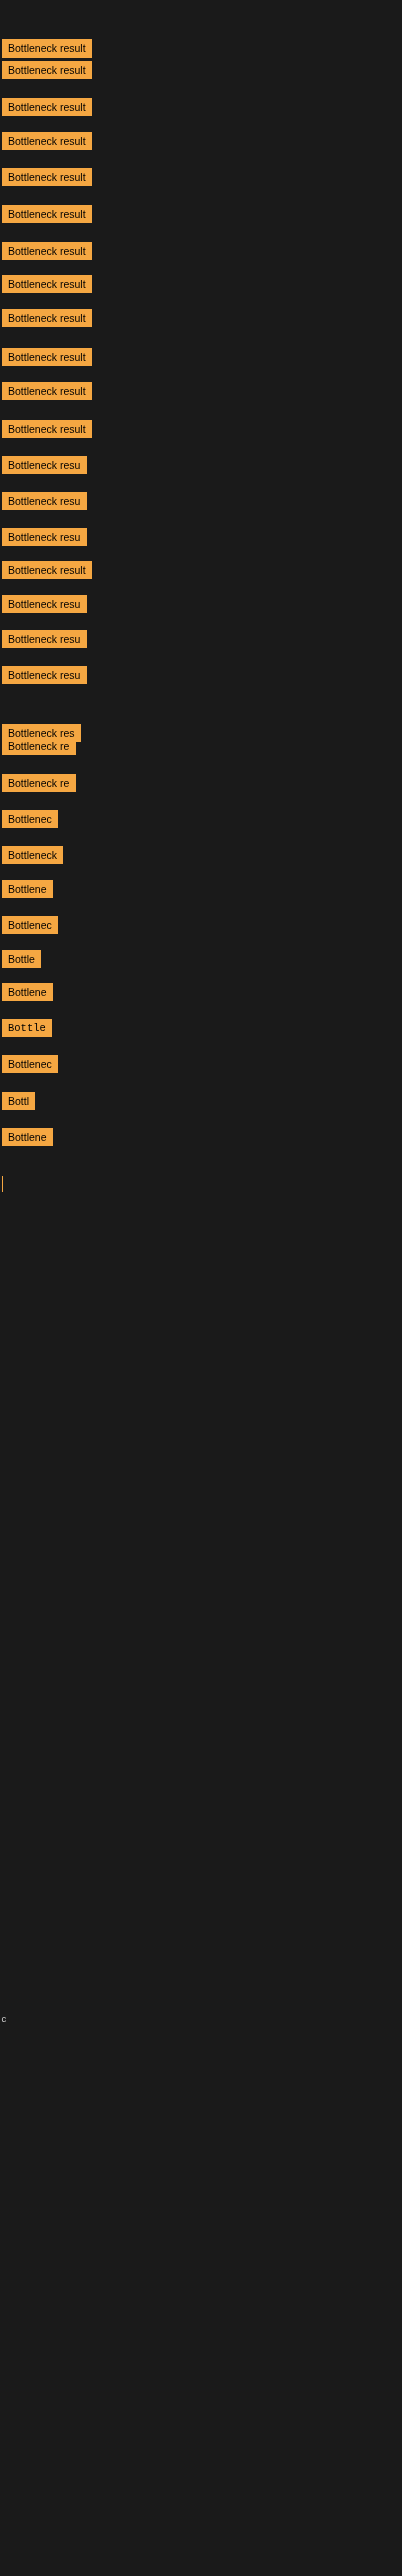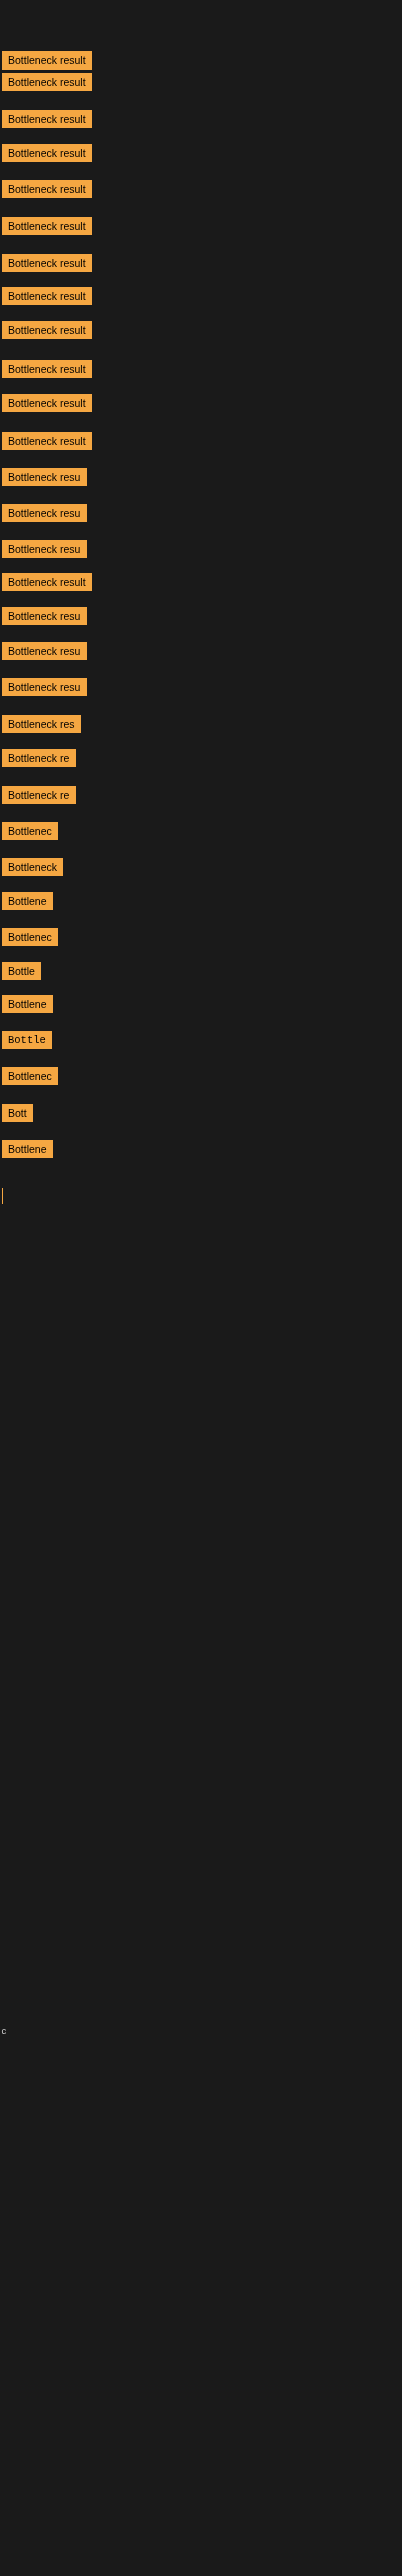--- a/index.html
+++ b/index.html
@@ -53,49 +53,49 @@
       left: 1.6px;
       color: #cccccc;
       font-size: 9.7px;
     }
   </style>
 </head>
 <body>
 
 <div class="site-title"></div>
 
-<div id="items-container" style="position: relative; width: 344px; height: 2544px; top: 16px;">
+<div id="items-container" style="position: relative; width: 344px; height: 2544px; top: 4px;">
 <div class="bottleneck-item" style="top: 22.5px;"><span class="bottleneck-badge" style="max-width: 117px;">Bottleneck result</span></div>
     <div class="bottleneck-item" style="top: 44px;"><span class="bottleneck-badge" style="max-width: 117px;">Bottleneck result</span></div>
     <div class="bottleneck-item" style="top: 81px;"><span class="bottleneck-badge" style="max-width: 117px;">Bottleneck result</span></div>
     <div class="bottleneck-item" style="top: 115px;"><span class="bottleneck-badge" style="max-width: 121px;">Bottleneck result</span></div>
     <div class="bottleneck-item" style="top: 151px;"><span class="bottleneck-badge" style="max-width: 121px;">Bottleneck result</span></div>
     <div class="bottleneck-item" style="top: 188px;"><span class="bottleneck-badge" style="max-width: 119px;">Bottleneck result</span></div>
     <div class="bottleneck-item" style="top: 225px;"><span class="bottleneck-badge" style="max-width: 119px;">Bottleneck result</span></div>
     <div class="bottleneck-item" style="top: 258px;"><span class="bottleneck-badge" style="max-width: 118px;">Bottleneck result</span></div>
     <div class="bottleneck-item" style="top: 292px;"><span class="bottleneck-badge" style="max-width: 118px;">Bottleneck result</span></div>
     <div class="bottleneck-item" style="top: 331px;"><span class="bottleneck-badge" style="max-width: 118px;">Bottleneck result</span></div>
     <div class="bottleneck-item" style="top: 365px;"><span class="bottleneck-badge" style="max-width: 117px;">Bottleneck result</span></div>
     <div class="bottleneck-item" style="top: 403px;"><span class="bottleneck-badge" style="max-width: 117px;">Bottleneck result</span></div>
     <div class="bottleneck-item" style="top: 439px;"><span class="bottleneck-badge" style="max-width: 115px;">Bottleneck resu</span></div>
     <div class="bottleneck-item" style="top: 475px;"><span class="bottleneck-badge" style="max-width: 115px;">Bottleneck resu</span></div>
     <div class="bottleneck-item" style="top: 511px;"><span class="bottleneck-badge" style="max-width: 114px;">Bottleneck resu</span></div>
     <div class="bottleneck-item" style="top: 544px;"><span class="bottleneck-badge" style="max-width: 118px;">Bottleneck result</span></div>
     <div class="bottleneck-item" style="top: 578px;"><span class="bottleneck-badge" style="max-width: 113px;">Bottleneck resu</span></div>
     <div class="bottleneck-item" style="top: 613px;"><span class="bottleneck-badge" style="max-width: 115px;">Bottleneck resu</span></div>
     <div class="bottleneck-item" style="top: 649px;"><span class="bottleneck-badge" style="max-width: 111px;">Bottleneck resu</span></div>
-    <div class="bottleneck-item" style="top: 686px;"><span class="bottleneck-badge" style="max-width: 106px;">Bottleneck res</span></div>
+    <div class="bottleneck-item" style="top: 686px;"><span class="bottleneck-badge" style="max-width: 106px; margin-top: 21px;">Bottleneck res</span></div>
     <div class="bottleneck-item" style="top: 720px;"><span class="bottleneck-badge" style="max-width: 103px;">Bottleneck re</span></div>
     <div class="bottleneck-item" style="top: 757px;"><span class="bottleneck-badge" style="max-width: 98px;">Bottleneck re</span></div>
     <div class="bottleneck-item" style="top: 793px;"><span class="bottleneck-badge" style="max-width: 74px;">Bottlenec</span></div>
     <div class="bottleneck-item" style="top: 829px;"><span class="bottleneck-badge" style="max-width: 85px;">Bottleneck </span></div>
     <div class="bottleneck-item" style="top: 863px;"><span class="bottleneck-badge" style="max-width: 66px;">Bottlene</span></div>
     <div class="bottleneck-item" style="top: 899px;"><span class="bottleneck-badge" style="max-width: 72px;">Bottlenec</span></div>
     <div class="bottleneck-item" style="top: 933px;"><span class="bottleneck-badge" style="max-width: 48px;">Bottle</span></div>
     <div class="bottleneck-item" style="top: 966px;"><span class="bottleneck-badge" style="max-width: 64px;">Bottlene</span></div>
     <div class="bottleneck-item" style="top: 1002px; font-family: Liberation Mono, monospace;"><span class="bottleneck-badge" style="max-width: 55px;">Bottle</span></div>
     <div class="bottleneck-item" style="top: 1038px;"><span class="bottleneck-badge" style="max-width: 71px;">Bottlenec</span></div>
-    <div class="bottleneck-item" style="top: 1075px;"><span class="bottleneck-badge" style="max-width: 39px;">Bott</span></div>
+    <div class="bottleneck-item" style="top: 1075px;"><span class="bottleneck-badge" style="max-width: 39px;">Bottl</span></div>
     <div class="bottleneck-item" style="top: 1111px;"><span class="bottleneck-badge" style="max-width: 63px;">Bottlene</span></div>
     <div class="small-indicator" style="top: 1159px;"></div>
     <div class="tiny-text" style="top: 1996px;">c</div>
   </div>
 
 
 </body></html>

